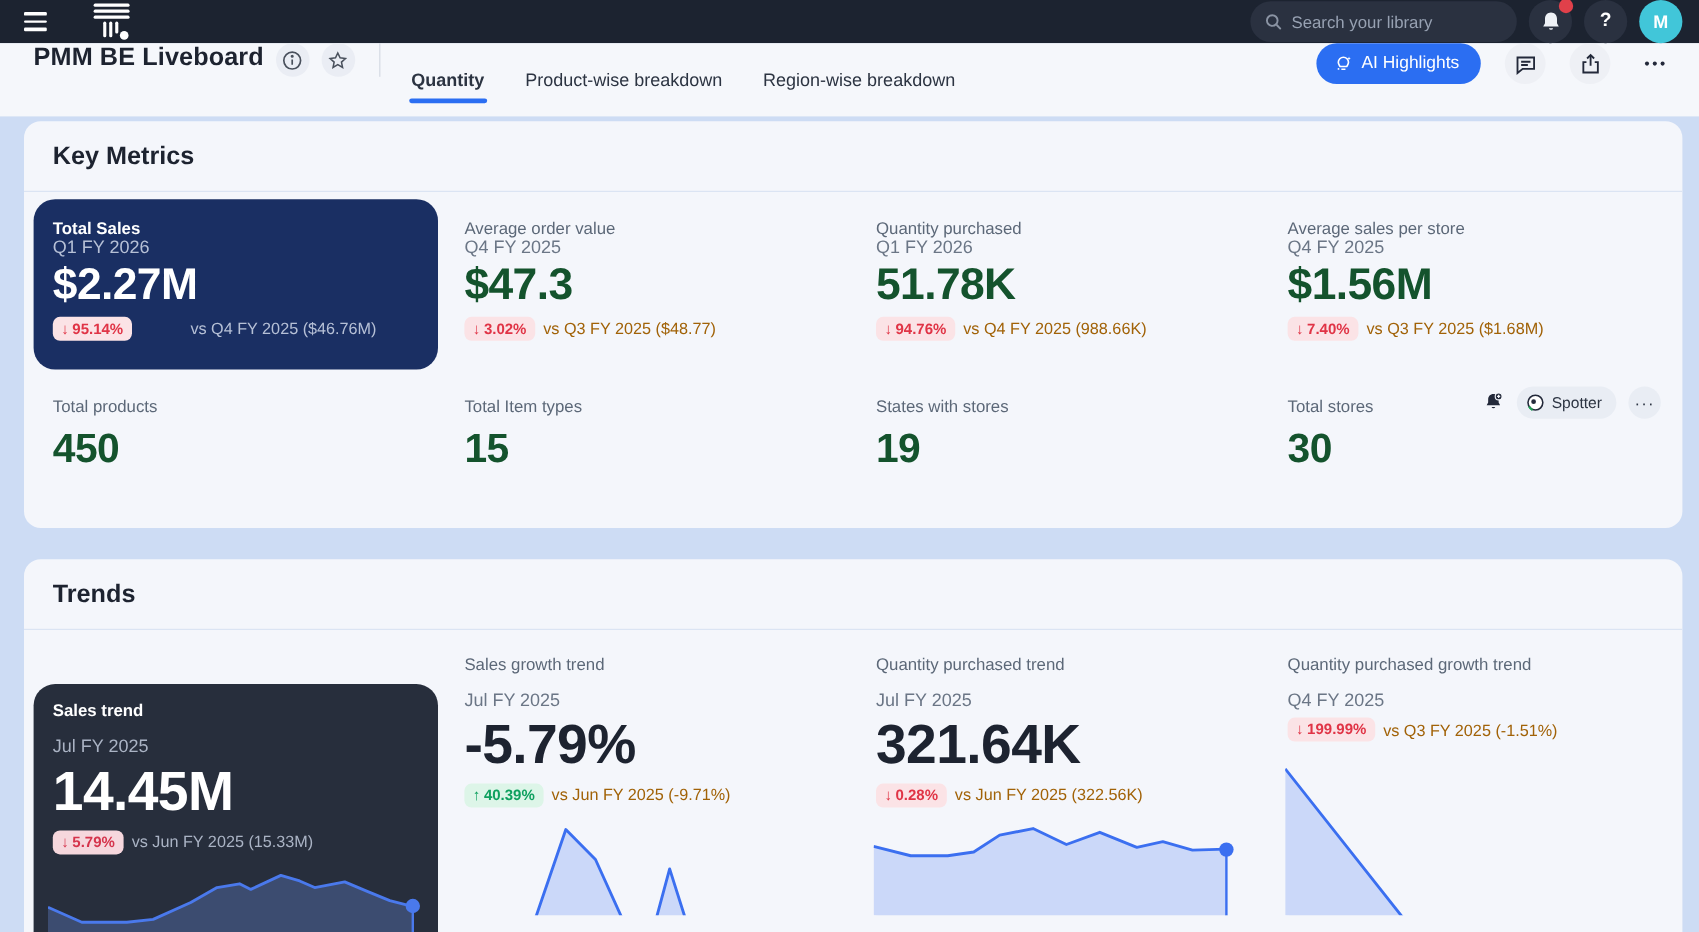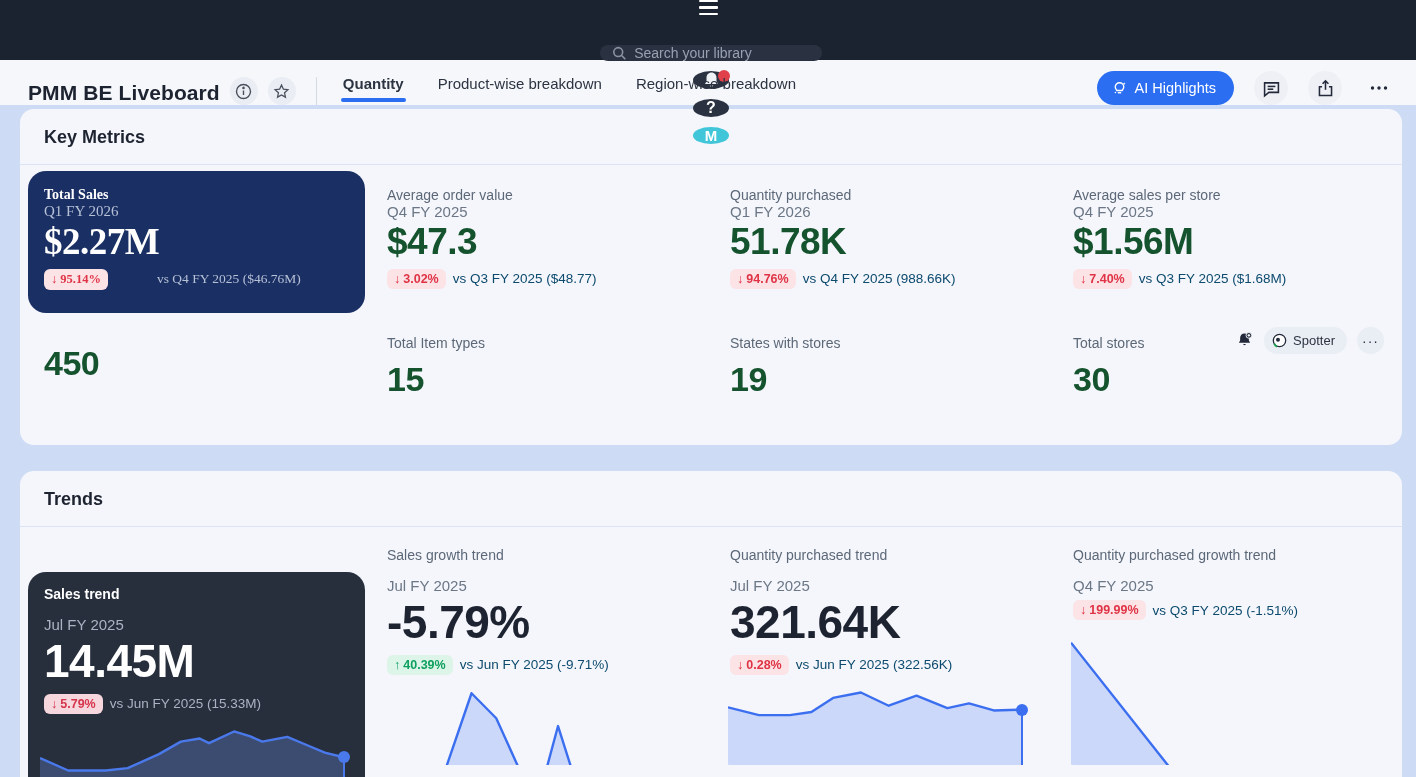--- a/index.html
+++ b/index.html
@@ -1,66 +1,66 @@
 <!DOCTYPE html>
 <html><head>
 <meta charset="utf-8">
 <style>
   * { margin:0; padding:0; box-sizing:border-box; }
   html,body { width:1416px; height:777px; overflow:hidden;
     font-family:"Liberation Sans","DejaVu Sans",sans-serif; background:#cddcf4; }
 
   
-  .topnav { height:60px; background:#1c2330; display:flex; align-items:center; padding:0 14px 0 20px; gap:10px;flex-direction:column; }
+  .topnav { height:36px; background:#1c2330; display:flex; align-items:center; padding:0 14px 0 20px; gap:10px; }
   .hamburger { width:24px; height:24px; display:flex; flex-direction:column; justify-content:center; gap:4px; cursor:pointer; }
   .hamburger span { display:block; width:19px; height:2.4px; background:#fff; border-radius:1px; }
   .ts-logo { margin-left:22px; width:34px; height:32px; }
   .topnav .spacer { flex:1; }
   .search-pill { width:222px; height:34px; background:#2a3140; border-radius:17px; display:flex; align-items:center; padding:0 12px; gap:8px; }
   .search-pill input { background:transparent; border:none; outline:none; color:#cfd6e2; font-size:14px; width:100%; }
   .search-pill input::placeholder { color:#97a1b2; }
   .nav-btn { width:36px; height:36px; border-radius:50%; background:#2a3140; display:flex; align-items:center; justify-content:center; position:relative; cursor:pointer; }
   .nav-btn .dot { position:absolute; top:-1px; right:-1px; width:12px; height:12px; border-radius:50%; background:#e0404a; }
   .help-q { color:#fff; font-size:16px; font-weight:bold; }
   .avatar { width:36px; height:36px; border-radius:50%; background:#41c6d9; color:#fff; font-weight:bold; font-size:15px; display:flex; align-items:center; justify-content:center; cursor:pointer; }
 
   
-  .lb-header { height:45px; background:#f5f7fb; display:flex; align-items:flex-end; padding:0 20px 0 28px; gap:10px; }
+  .lb-header { height:61px; background:#f5f7fb; display:flex; align-items:flex-start; padding:0 20px 0 28px; gap:10px; }
   .lb-title { font-size:21px; font-weight:bold; color:#1d2330; letter-spacing:.1px; }
   .chip-btn { width:28px; height:28px; border-radius:50%; background:#eaedf4; display:flex; align-items:center; justify-content:center; cursor:pointer; }
   .vdivider { width:1px; height:28px; background:#d5dae3; margin:0 14px 0 10px; }
   .tabs { display:flex; align-items:center; gap:30px; height:100%; }
   .tab { font-size:15px; color:#2c3442; padding:10px 2px 8px; cursor:pointer; position:relative; }
   .tab.active { font-weight:bold; }
   .tab.active::after { content:""; position:absolute; left:0; right:0; bottom:-2px; height:4px; border-radius:2px; background:#2b6ef2; }
   .lb-header .spacer { flex:1; }
   .ai-btn { height:34px; padding:0 18px 0 14px; border-radius:17px; background:#2b6ef2; color:#fff; font-size:14.5px; font-weight:500; display:flex; align-items:center; gap:7px; border:none; cursor:pointer; }
   .hdr-icon-btn { width:34px; height:34px; border-radius:50%; display:flex; align-items:center; justify-content:center; cursor:pointer; background:#eef0f5; margin-left:10px; }
   .hdr-icon-btn.plain { background:transparent; }
 
   
   .content { padding:4px 14px 0 20px; }
   .section-card { background:#f4f6fb; border-radius:14px; margin-bottom:26px; overflow:hidden; }
-  .section-head { padding:18px 24px 16px; font-size:18px; font-weight:bold; color:#1d2330; }
+  .section-head { padding:18px 24px 16px; font-size:21px; font-weight:bold; color:#1d2330; }
   .section-divider { height:1px; background:#dbe4f3; }
   .grid { display:grid; grid-template-columns:repeat(4,1fr); gap:6px; padding:6px 8px 8px; }
 
   .kpi-tile { border-radius:18px; padding:16px; min-height:142px; position:relative; }
-  .kpi-tile.highlight { background:#1a2f63;font-family:Liberation Serif, serif; }
+  .kpi-tile.highlight { background:#1a2f63; }
   .kpi-label { font-size:14px; color:#5c6878; }
   .highlight .kpi-label { color:#fff; font-weight:bold; }
   .kpi-period { font-size:15px; color:#6b7686; margin-top:0; }
   .highlight .kpi-period { color:#b6c0d6; }
   .kpi-value { font-size:37px; font-weight:bold; color:#14532d; letter-spacing:-.5px; margin-top:2px; line-height:1.1; }
   .highlight .kpi-value { color:#fff; }
   .change-row { display:flex; align-items:center; gap:7px; margin-top:6px; }
   .badge { display:inline-flex; align-items:center; gap:3px; font-size:12.5px; font-weight:bold; border-radius:6px; padding:3px 7px; }
   .badge.down { background:#fbe3e6; color:#e03446; }
   .badge.up { background:#ddf5e8; color:#0fa05f; }
-  .vs-text { font-size:13.5px; color:#0c4a6e; }
+  .vs-text { font-size:13.5px; color:#a16207; }
   .highlight .vs-text { color:#b6c0d6;margin-left:42px; }
 
   .kpi-simple { padding:16px; min-height:118px; position:relative; }
   .kpi-simple .kpi-value { font-size:34px; margin-top:10px; }
   .hover-toolbar { position:absolute; top:8px; right:10px; display:flex; align-items:center; gap:10px; }
   .spotter-pill { height:27px; background:#e9edf4; border-radius:14px; display:flex; align-items:center; gap:6px; padding:0 12px 0 8px; font-size:13px; color:#2c3442; cursor:pointer; }
   .mini-circle { width:27px; height:27px; border-radius:50%; background:#e9edf4; display:flex; align-items:center; justify-content:center; color:#2c3442; font-size:14px; letter-spacing:1px; cursor:pointer; }
 
   
   .trend-cell { border-radius:18px; padding:14px 16px 0; height:232px; display:flex; flex-direction:column; position:relative; overflow:hidden; }
@@ -227,20 +227,21 @@
         <div class="change-row">
           <span class="badge down">
               <span>↓</span>
               <span>7.40%</span>
             </span>
           <span class="vs-text">vs Q3 FY 2025 ($1.68M)</span>
         </div>
       </div>
 
       <div class="kpi-simple">
+        <div class="kpi-label">Total products</div>
         <div class="kpi-value">450</div>
       </div>
       <div class="kpi-simple">
         <div class="kpi-label">Total Item types</div>
         <div class="kpi-value">15</div>
       </div>
       <div class="kpi-simple">
         <div class="kpi-label">States with stores</div>
         <div class="kpi-value">19</div>
       </div>

